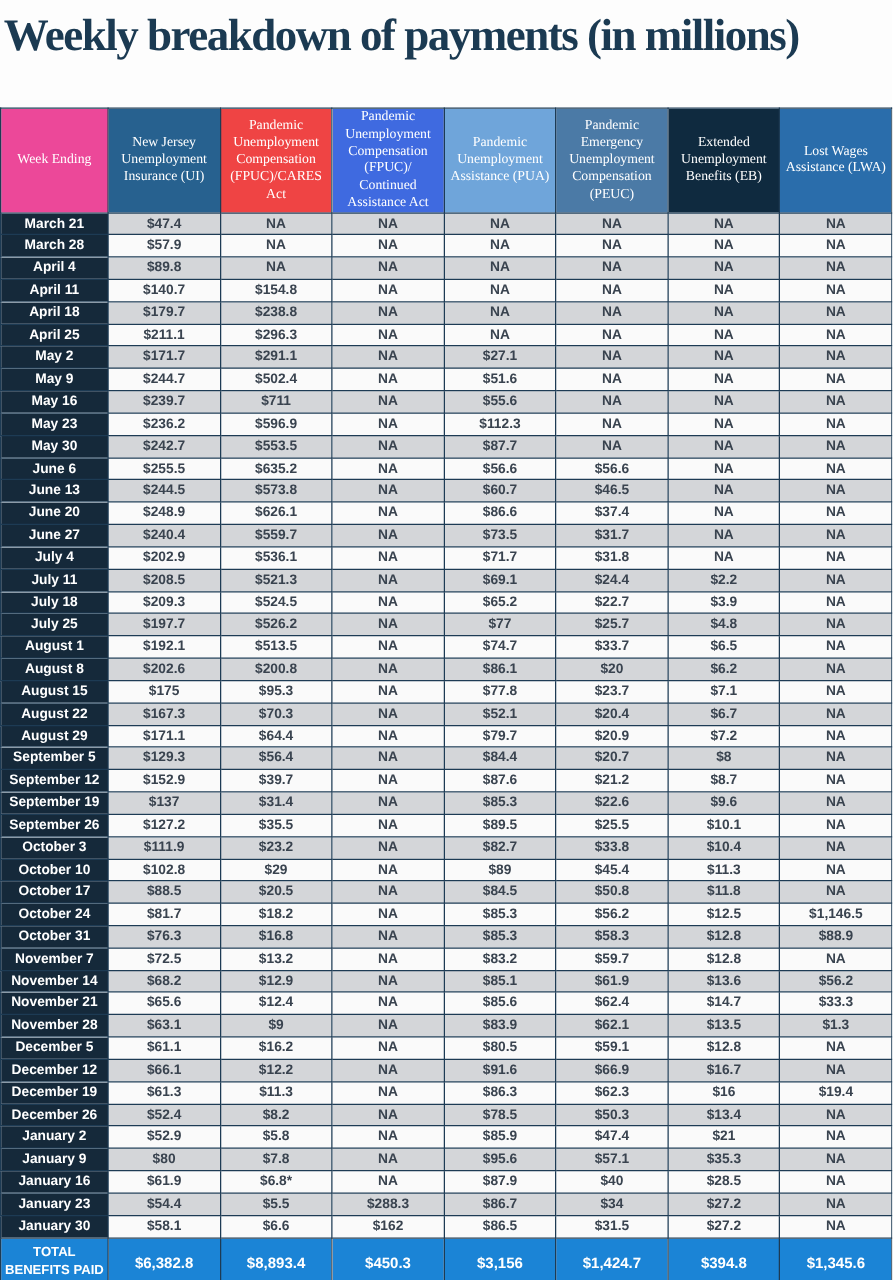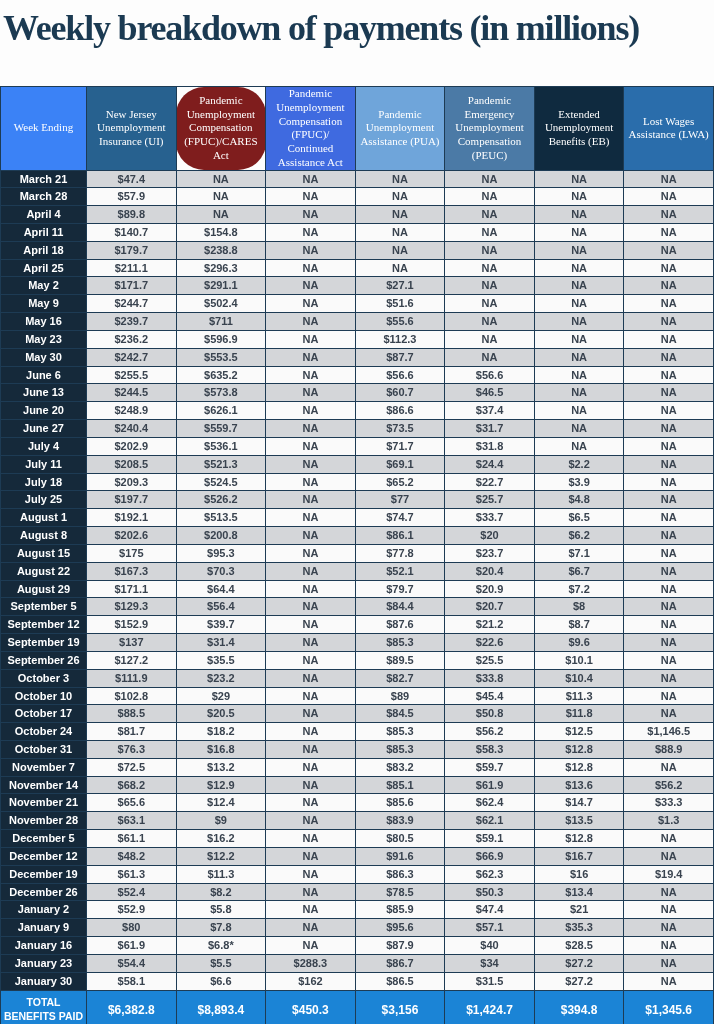--- a/index.html
+++ b/index.html
@@ -93,23 +93,23 @@
       <col>
         <col>
         <col>
         <col>
         <col>
         <col>
         <col>
     </colgroup>
     <thead>
       <tr id="header-row">
-          <th style="background: #3b82f6;">Week Ending</th>
+          <th style="background: #ec4899;">Week Ending</th>
           <th style="background: rgb(39, 97, 143);">New Jersey Unemployment Insurance (UI)</th>
-          <th style="background: #7f1d1d; border-radius: 28px;">Pandemic Unemployment Compensation (FPUC)/CARES Act</th>
+          <th style="background: #ef4444;">Pandemic Unemployment Compensation (FPUC)/CARES Act</th>
           <th style="background: rgb(63, 106, 224);">Pandemic Unemployment Compensation (FPUC)/ Continued Assistance Act</th>
           <th style="background: rgb(111, 165, 218);">Pandemic Unemployment Assistance (PUA)</th>
           <th style="background: rgb(75, 122, 166);">Pandemic Emergency Unemployment Compensation (PEUC)</th>
           <th style="background: rgb(15, 42, 63);">Extended Unemployment Benefits (EB)</th>
           <th style="background: rgb(42, 109, 171);">Lost Wages Assistance (LWA)</th>
         </tr>
     </thead>
     <tbody id="table-body">
         <tr class="stripe-odd">
           <th class="week-cell">March 21</th>
@@ -486,21 +486,21 @@
           <td class="value-cell">$61.1</td>
           <td class="value-cell">$16.2</td>
           <td class="value-cell">NA</td>
           <td class="value-cell">$80.5</td>
           <td class="value-cell">$59.1</td>
           <td class="value-cell">$12.8</td>
           <td class="value-cell">NA</td>
         </tr>
         <tr class="stripe-odd">
           <th class="week-cell">December 12</th>
-          <td class="value-cell">$48.2</td>
+          <td class="value-cell">$66.1</td>
           <td class="value-cell">$12.2</td>
           <td class="value-cell">NA</td>
           <td class="value-cell">$91.6</td>
           <td class="value-cell">$66.9</td>
           <td class="value-cell">$16.7</td>
           <td class="value-cell">NA</td>
         </tr>
         <tr class="stripe-even">
           <th class="week-cell">December 19</th>
           <td class="value-cell">$61.3</td>

